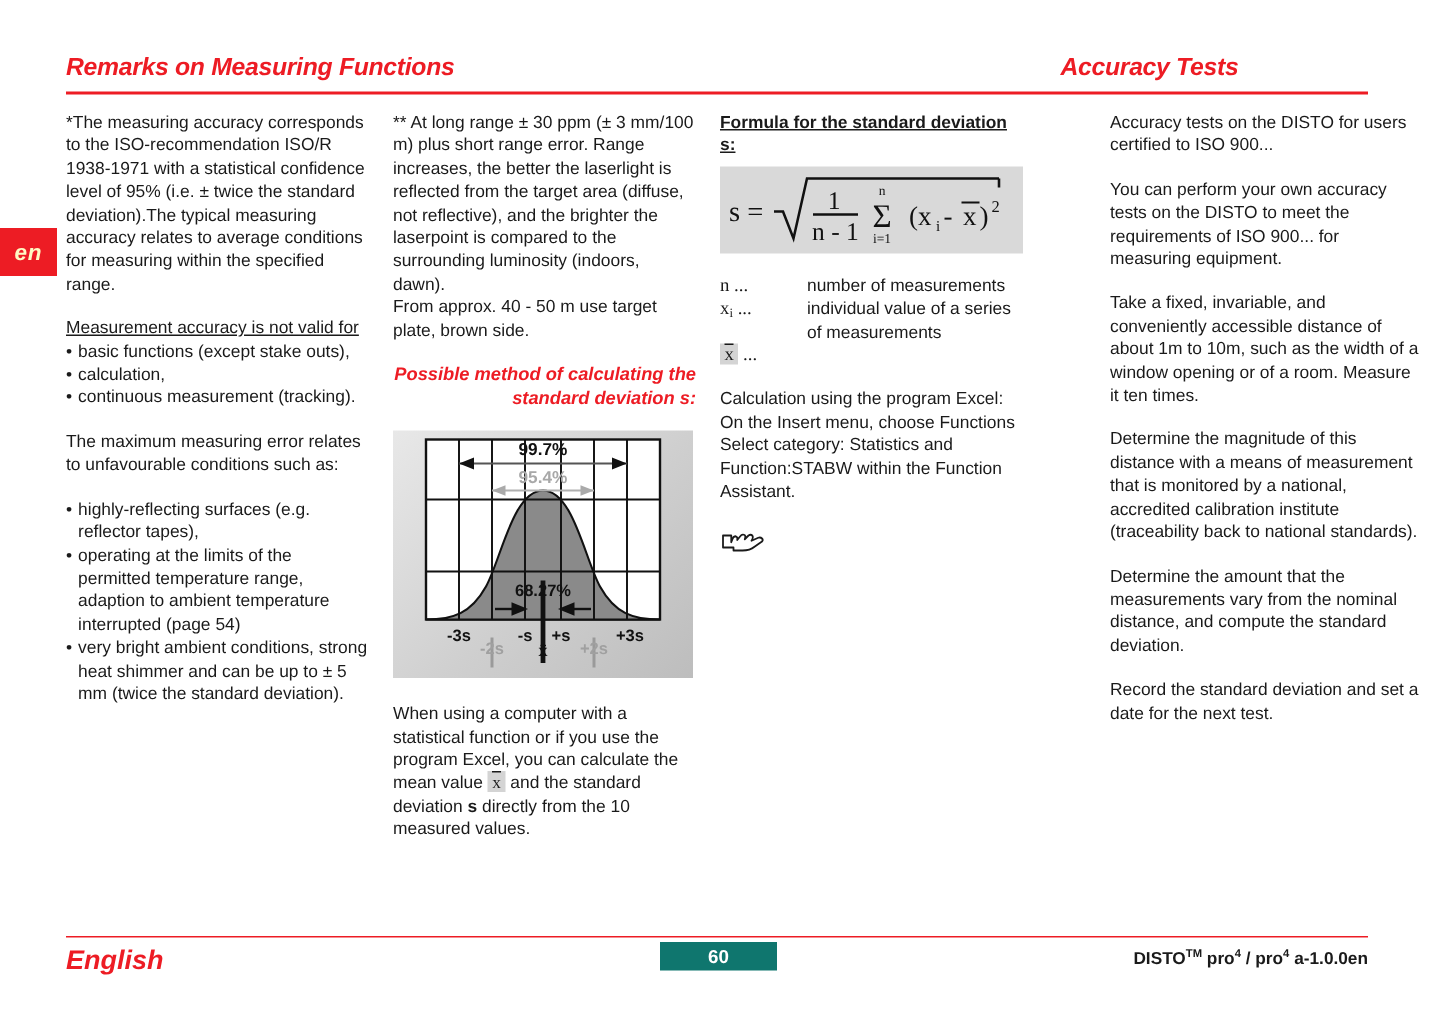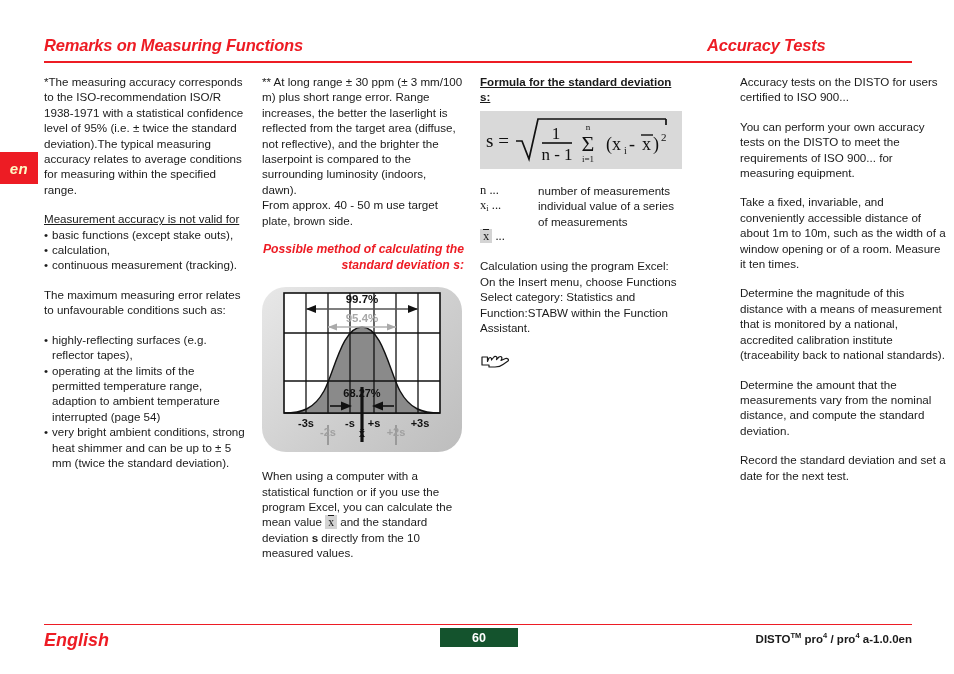--- a/index.html
+++ b/index.html
@@ -128,21 +128,20 @@
     margin: 6px 0 14px 0;
     overflow: hidden;
   }
 
   
   #bell-figure {
     position: relative;
     width: 200px; height: 165px;
     margin: 4px 0 16px 0;
     background: linear-gradient(135deg,#e8e8e8 0%, #cfcfcf 55%, #bdbdbd 100%);
-    border-radius: 24px;
   }
 
   
   #footer-rule {
     position: absolute;
     left: 44px; top: 624px;
     width: 868px; height: 1.4px;
     background: #ed1c24;
   }
   #footer-lang {
@@ -150,21 +149,21 @@
     left: 44px; top: 630px;
     color: #ed1c24;
     font-weight: bold;
     font-style: italic;
     font-size: 18px;
   }
   #page-number-badge {
     position: absolute;
     left: 440px; top: 628px;
     width: 78px; height: 19px;
-    background: #14532d;
+    background: #0f766e;
     color: #ffffff;
     font-weight: bold;
     font-size: 12.5px;
     display: flex;
     align-items: center;
     justify-content: center;
   }
   #footer-product {
     position: absolute;
     right: 42px; top: 631px;

